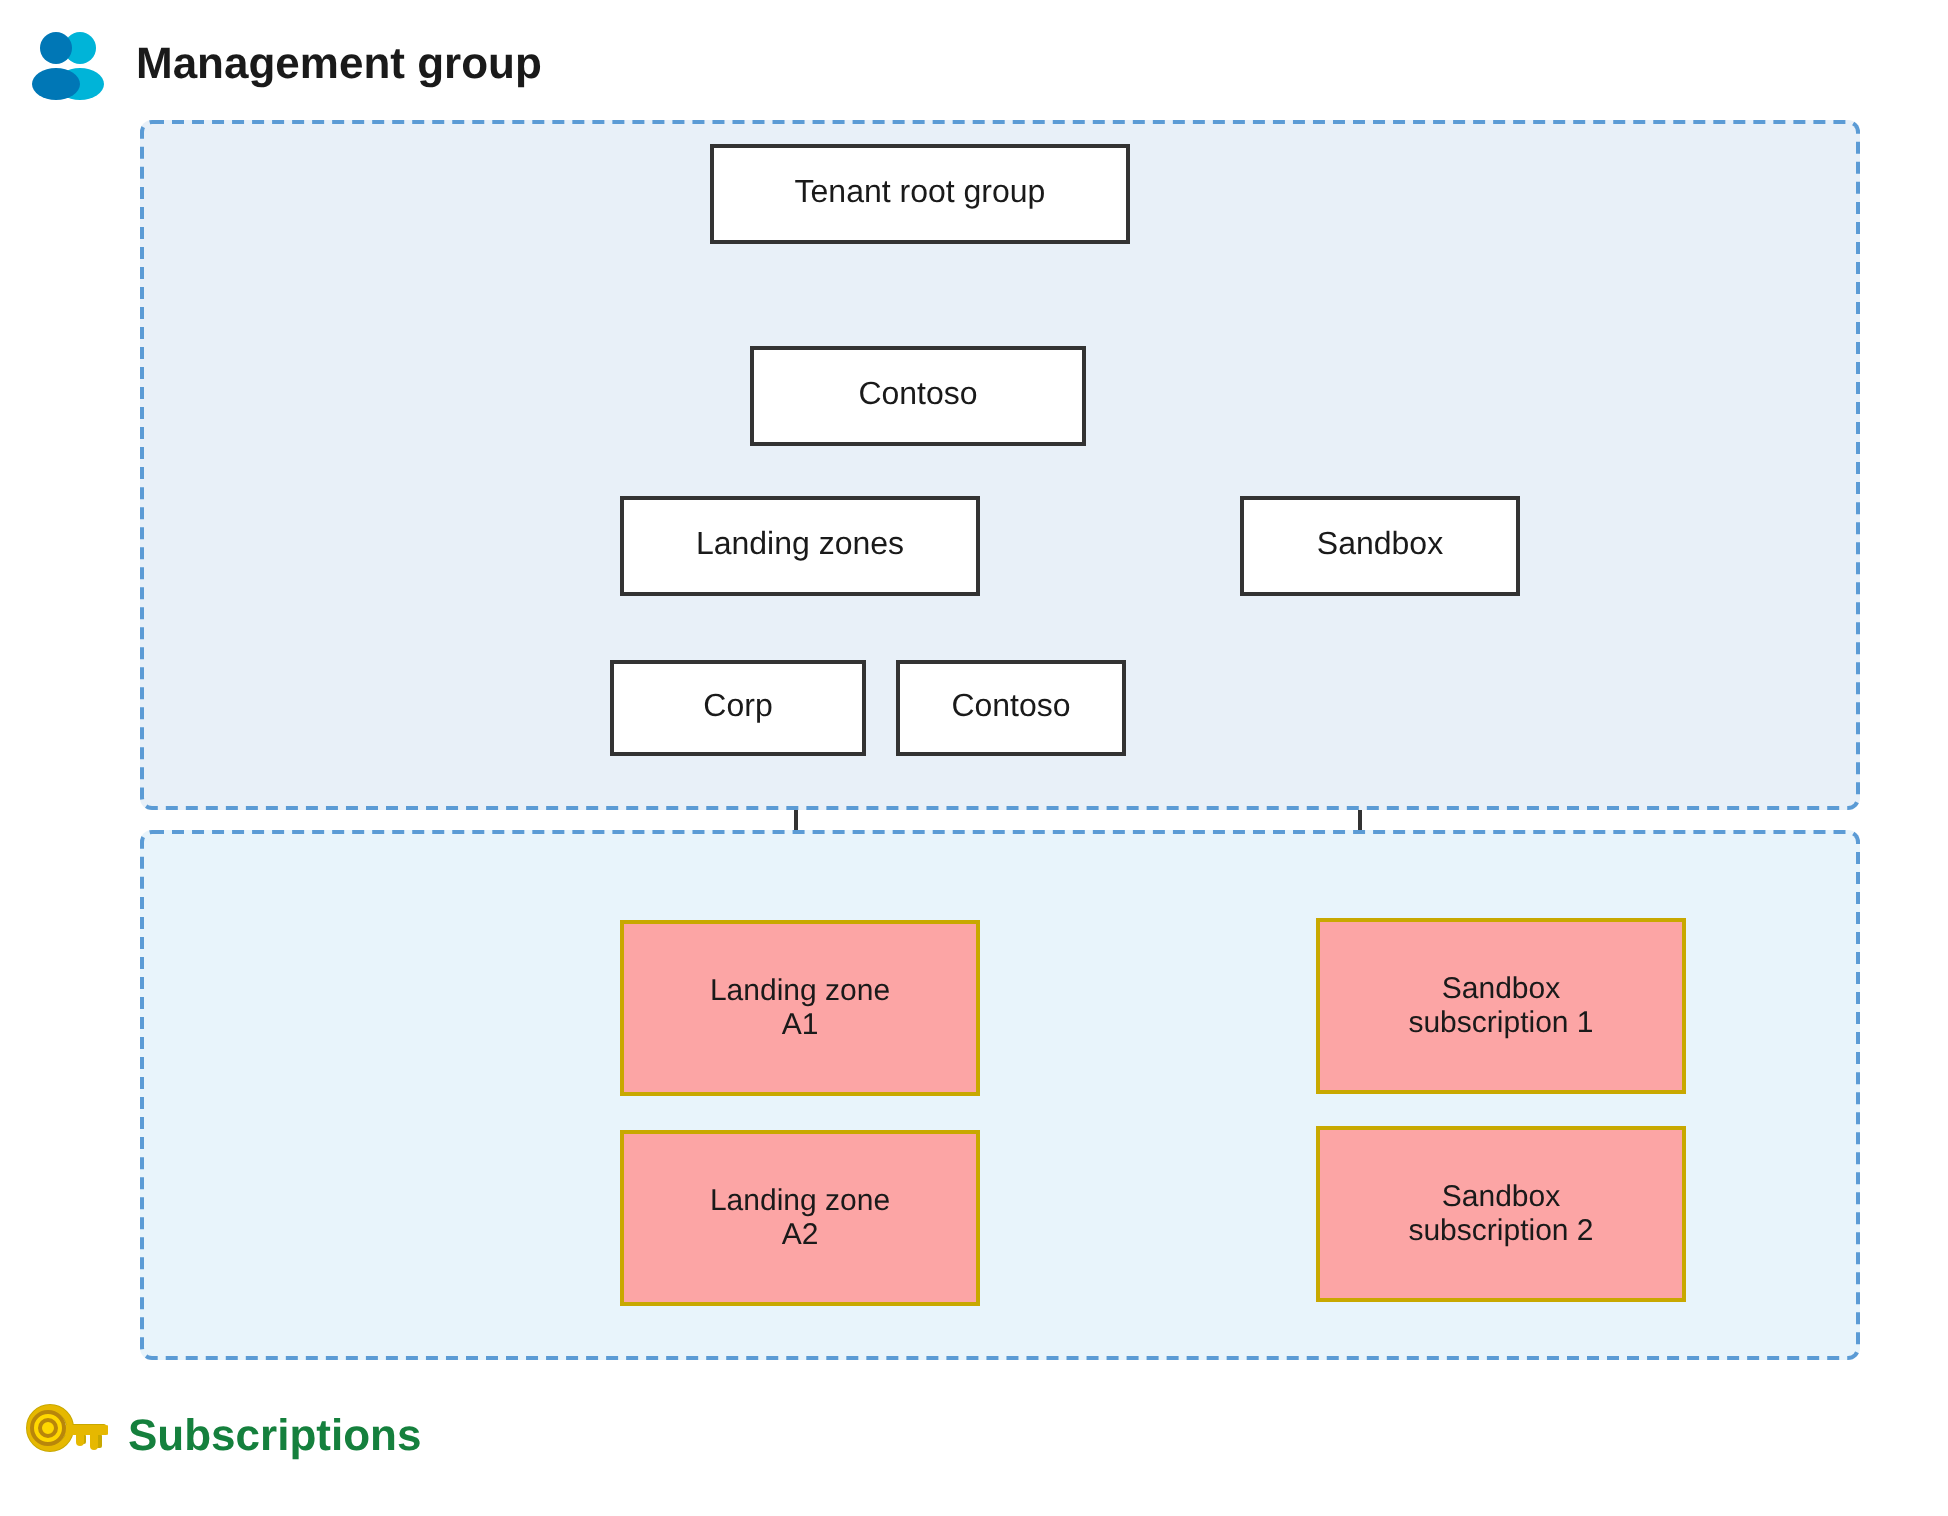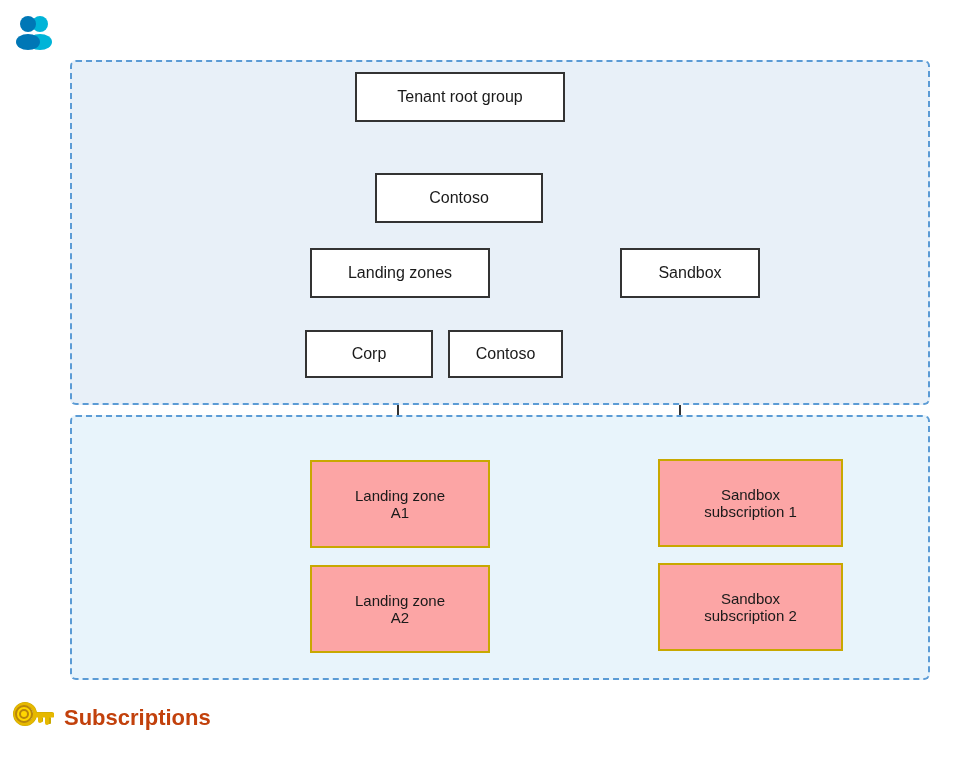--- a/index.html
+++ b/index.html
@@ -93,21 +93,21 @@
       position: absolute;
       bottom: 18px;
       left: 10px;
       display: flex;
       align-items: center;
       gap: 10px;
     }
     .icon-label-bottom .label {
       font-size: 22px;
       font-weight: bold;
-      color: #c2410c;
+      color: #15803d;
     }
 
     
     .users-icon {
       width: 48px;
       height: 48px;
     }
     .key-icon {
       width: 44px;
       height: 44px;
@@ -152,20 +152,21 @@
 <div class="icon-label-top">
 
   <svg class="users-icon" viewBox="0 0 48 48" xmlns="http://www.w3.org/2000/svg">
 
     <circle cx="30" cy="16" r="8" fill="#00b4d8"></circle>
     <ellipse cx="30" cy="34" rx="12" ry="8" fill="#00b4d8"></ellipse>
 
     <circle cx="18" cy="16" r="8" fill="#0077b6"></circle>
     <ellipse cx="18" cy="34" rx="12" ry="8" fill="#0077b6"></ellipse>
   </svg>
+  <span class="label">Management group</span>
 </div>
 
 <div class="mgmt-group-box"></div>
 
 <div class="subscriptions-box"></div>
 
 <div class="node" style="left:355px; top:72px; width:210px; height:50px;">
   <span>Tenant root group</span>
 </div>
 

